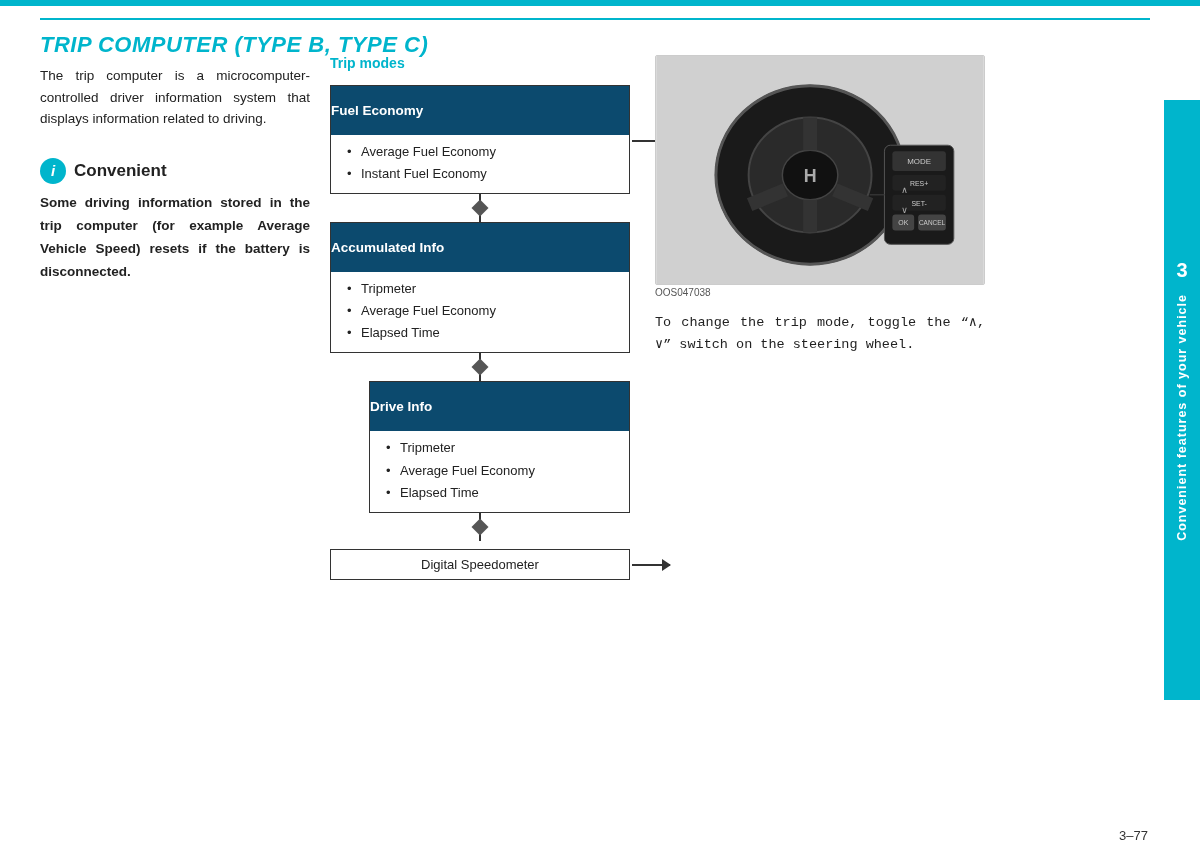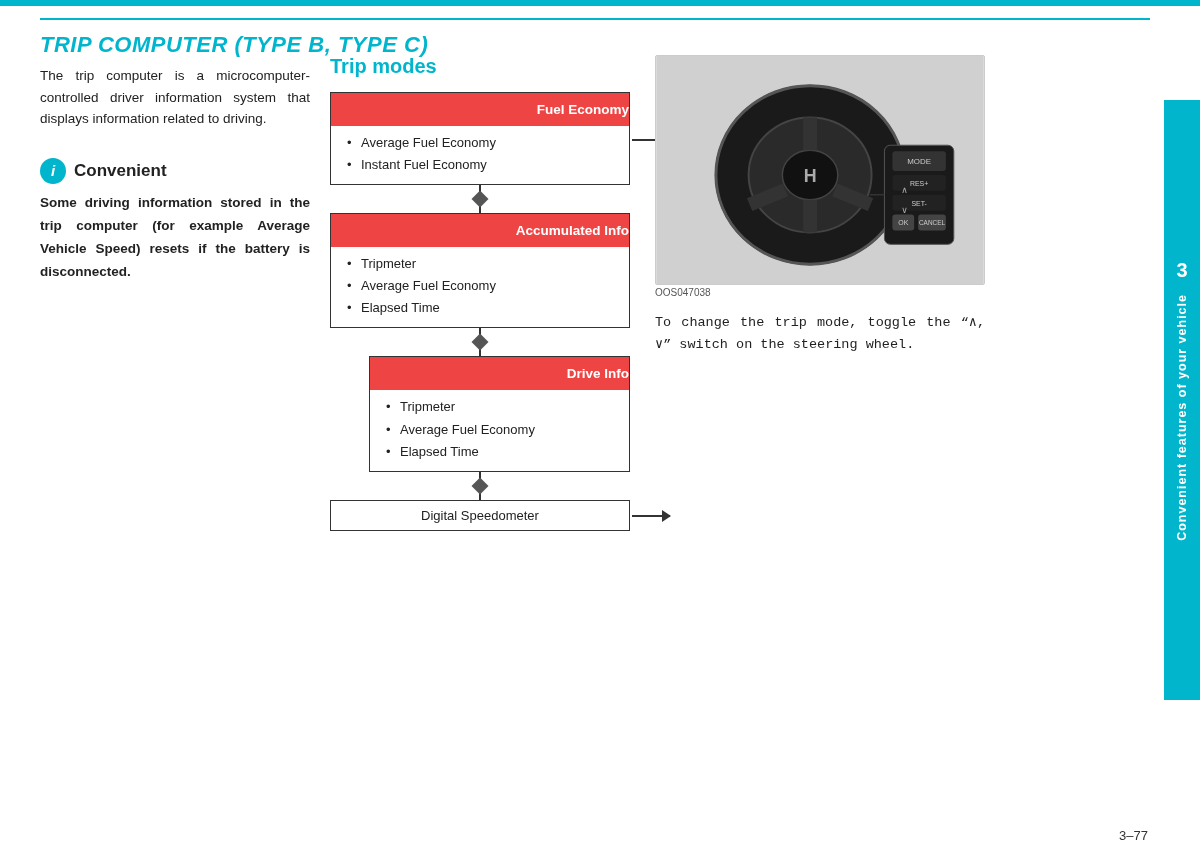--- a/index.html
+++ b/index.html
@@ -103,39 +103,39 @@
 
     
     .mid-col {
       position: absolute;
       top: 55px;
       left: 330px;
       width: 300px;
     }
 
     .trip-modes-title {
-      font-size: 20px;
+      font-size: 14px;
       font-weight: 700;
       color: #00b5cc;
       margin-bottom: 14px;
     }
 
     .mode-box {
       border: 1.5px solid #333;
       margin-bottom: 0;
       background: #fff;
     }
 
     .mode-box-header {
-      background: #ef4444;
+      background: #0c4a6e;
       color: #fff;
-      text-align: right;
+      text-align: left;
       font-weight: bold;
       font-size: 13.5px;
-      padding: 9px 0;
+      padding: 17px 0;
     }
 
     .mode-box-body {
       padding: 6px 12px 8px 16px;
       font-size: 13px;
       line-height: 1.7;
     }
 
     .mode-box-body li {
       list-style: none;
@@ -339,21 +339,21 @@
         <li>Average Fuel Economy</li>
         <li>Elapsed Time</li>
       </ul>
     </div>
   </div>
 
   <div class="arrow-connector">
     <div class="arrow-diamond"></div>
   </div>
 
-  <div style="position:relative;">
+  <div style="position:relative;margin-top:8px;">
     <div class="digital-speedometer">
       <span>Digital Speedometer</span>
     </div>
 
     <div style="position:absolute; right:-40px; top:50%; width:38px; height:2px; background:#333;">
       <div style="position:absolute; right:-1px; top:-5px; width:0; height:0; border-top:6px solid transparent; border-bottom:6px solid transparent; border-left:9px solid #333;"></div>
     </div>
   </div>
 </div>
 

